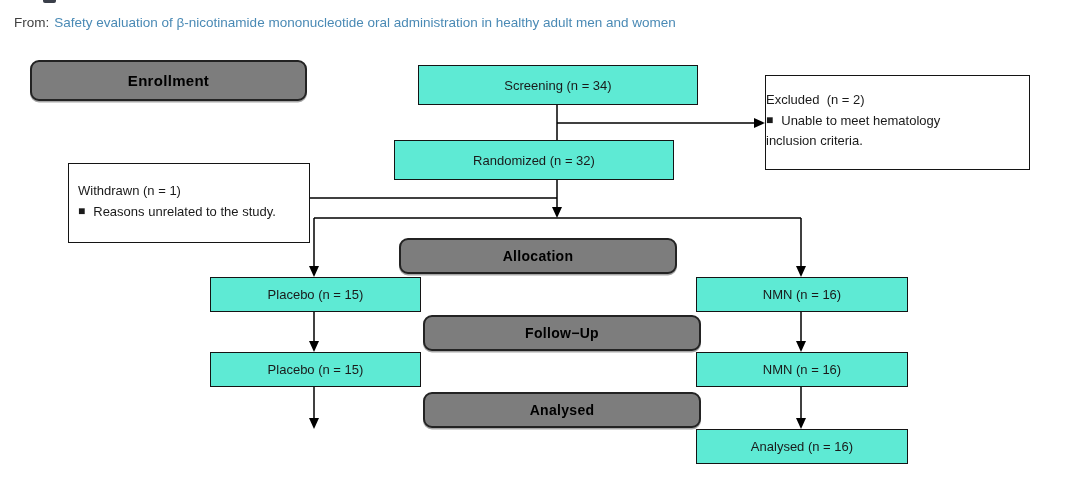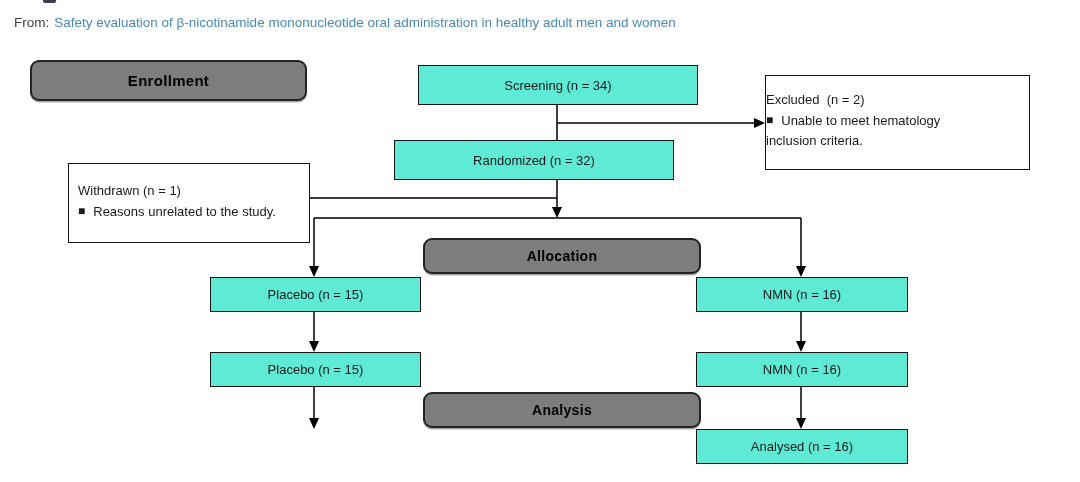--- a/index.html
+++ b/index.html
@@ -20,21 +20,21 @@
 
   .connectors{position:absolute;left:0;top:0;width:1080px;height:482px;}
   .connectors line{stroke:#000;stroke-width:1.5;}
   .connectors polygon{fill:#000;}
 
   .stage{position:absolute;display:flex;align-items:center;justify-content:center;
     background:var(--stage-fill);border:2px solid var(--stage-border);border-radius:9px;
     color:#000000;font-weight:bold;letter-spacing:0.3px;
     box-shadow:0 1.5px 0 rgba(0,0,0,0.35);}
   .stage.enrollment{left:30px;top:60px;width:273px;height:37px;font-size:15px;}
-  .stage.allocation{left:423px;top:238px;width:274px;height:32px;font-size:14px;}
+  .stage.allocation{left:399px;top:238px;width:274px;height:32px;font-size:14px;}
   .stage.followup{left:423px;top:315px;width:274px;height:32px;font-size:14px;}
   .stage.analysis{left:423px;top:392px;width:274px;height:32px;font-size:14px;}
 
   .node{position:absolute;display:flex;align-items:center;justify-content:center;
     background:#5eead4;border:1.6px solid var(--node-border);font-size:13px;color:var(--ink);text-align:center;}
   .node.screening{left:418px;top:65px;width:278px;height:38px;}
   .node.randomized{left:394px;top:140px;width:278px;height:38px;}
   .node.placebo1{left:210px;top:277px;width:209px;height:33px;}
   .node.nmn1{left:696px;top:277px;width:210px;height:33px;}
   .node.placebo2{left:210px;top:352px;width:209px;height:33px;}
@@ -113,29 +113,32 @@
     <span>Allocation</span>
   </div>
 
   <div class="node placebo1">
     <span>Placebo (n = 15)</span>
   </div>
   <div class="node nmn1">
     <span>NMN (n = 16)</span>
   </div>
 
+  <div class="stage followup">
+    <span>Follow−Up</span>
+  </div>
 
   <div class="node placebo2">
     <span>Placebo (n = 15)</span>
   </div>
   <div class="node nmn2">
     <span>NMN (n = 16)</span>
   </div>
 
   <div class="stage analysis">
-    <span>Analysis</span>
+    <span>Analysed</span>
   </div>
 
   <div class="node analysed2">
     <span>Analysed (n = 16)</span>
   </div>
 
 </div>
 
 </body></html>

